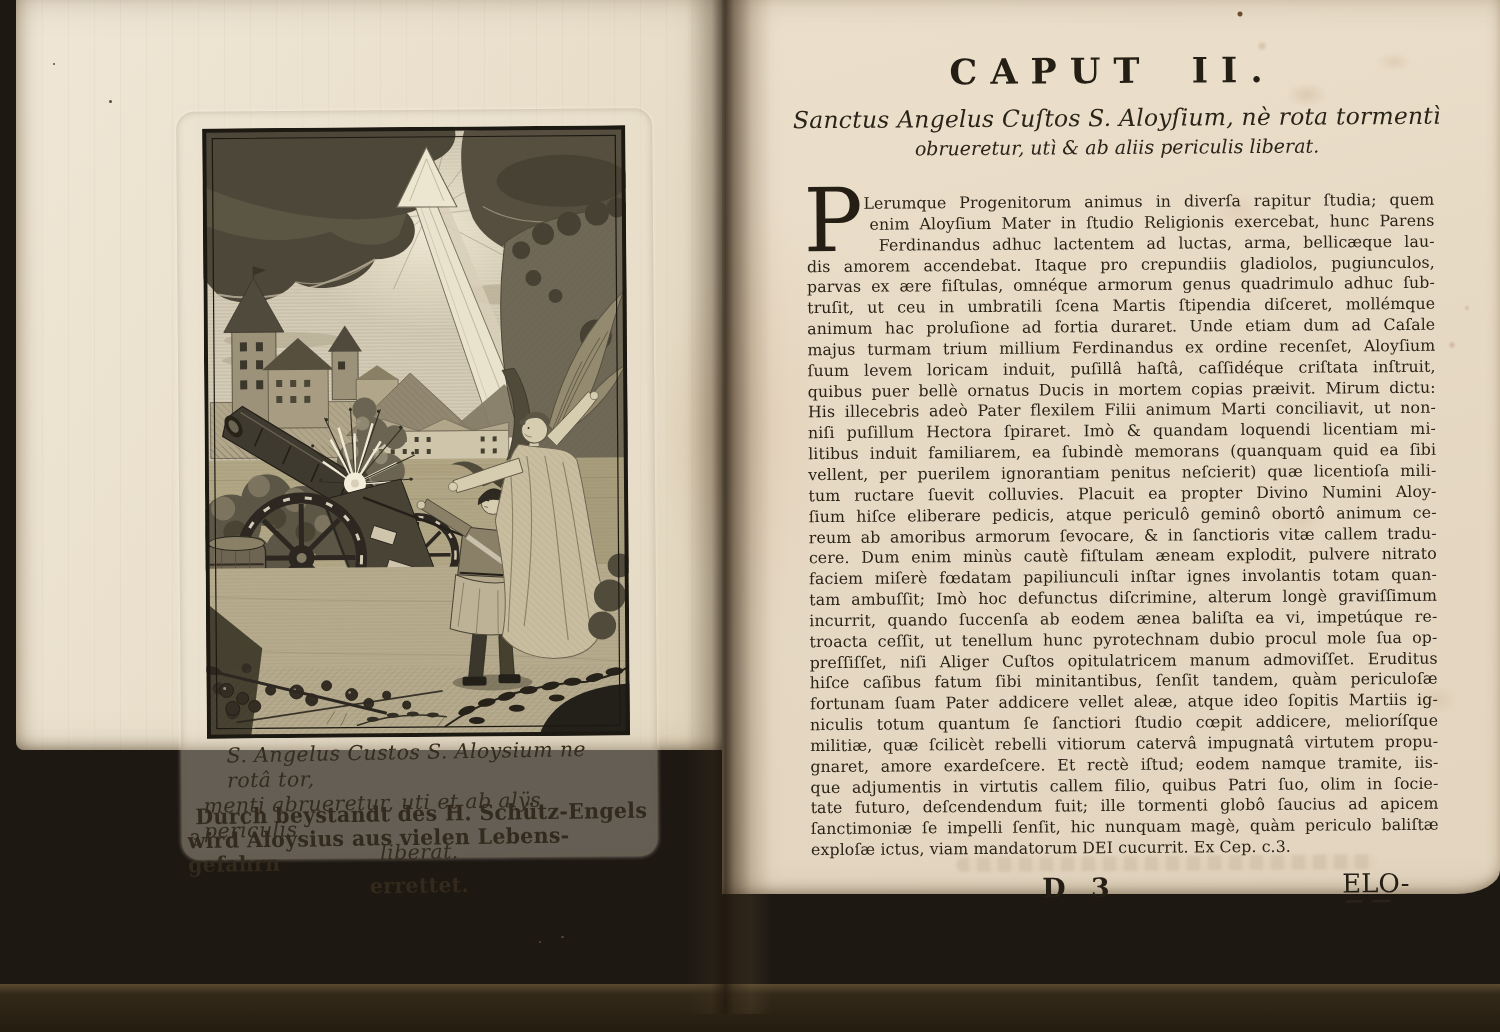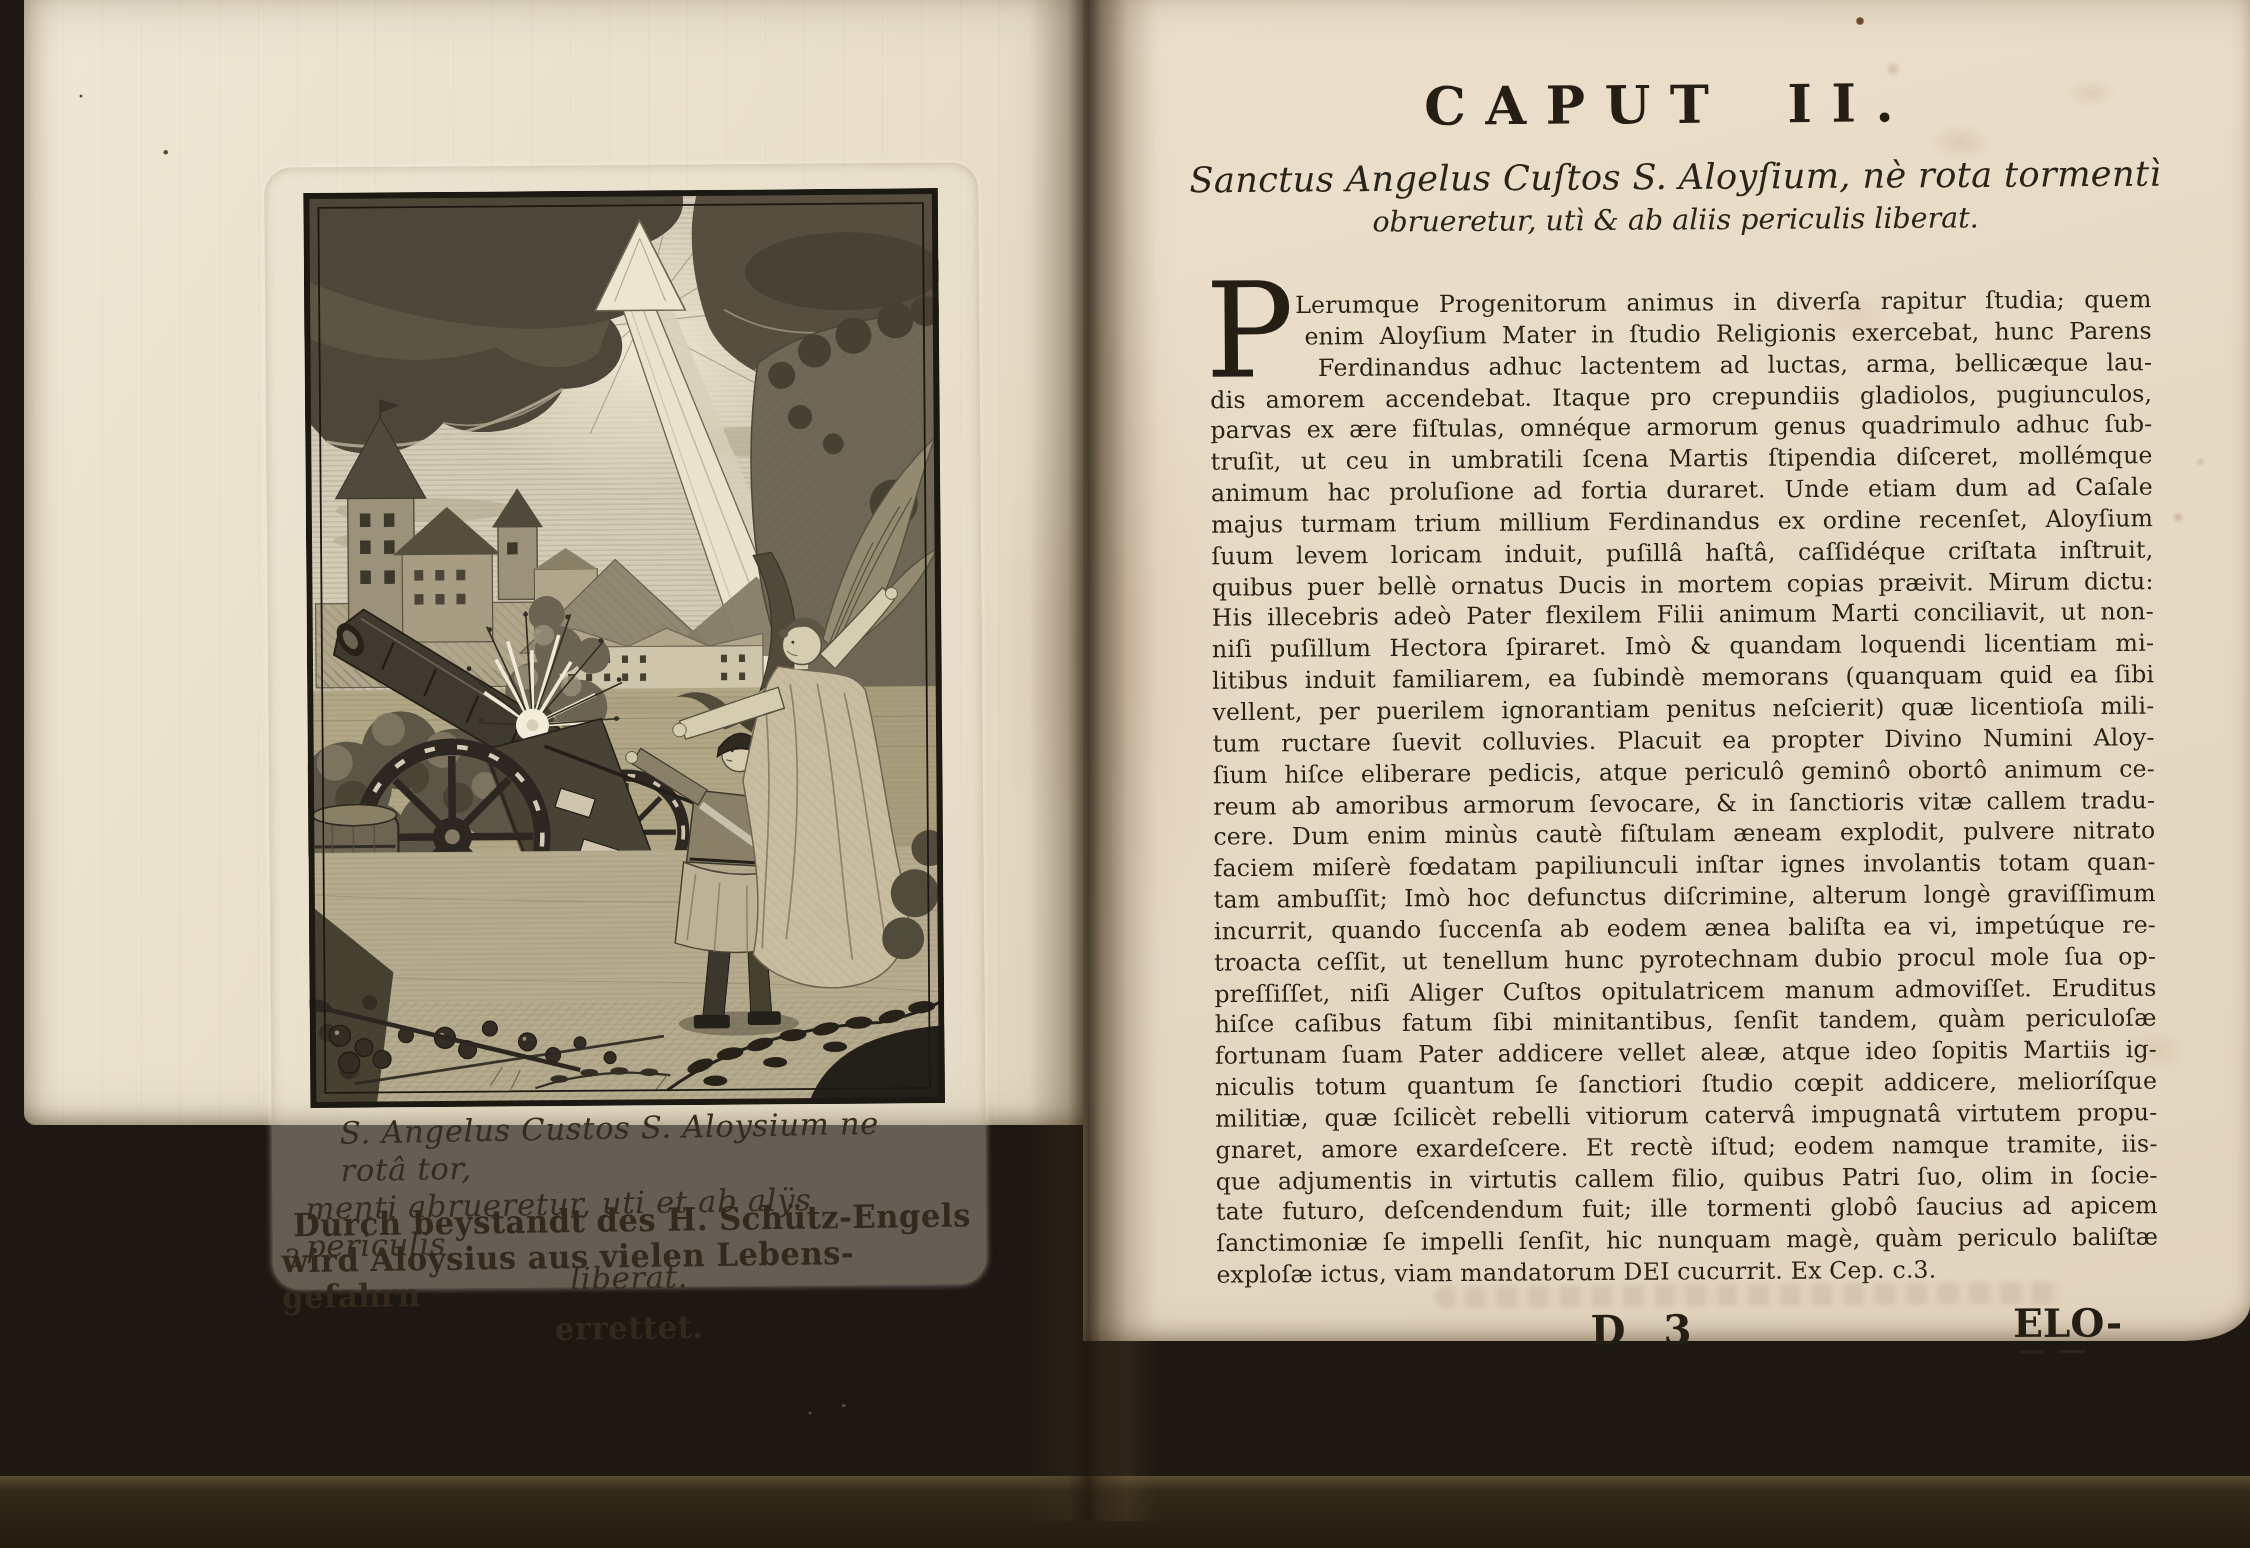--- a/index.html
+++ b/index.html
@@ -68,23 +68,23 @@
   .subtitle2{position:absolute;left:70px;top:136px;width:648px;text-align:center;
              font-style:italic;font-size:19px;color:#2a2318;}
   .bodytext{position:absolute;left:83px;top:192px;width:628px;color:#292216;}
   .dropcap{position:absolute;left:-3px;top:-5px;font-size:88px;line-height:64px;color:#241e14;}
   .bline{font-size:15.8px;line-height:20.85px;text-align:justify;text-align-last:justify;
          -moz-text-align-last:justify;letter-spacing:.1px;}
   .bline:nth-child(1){margin-left:57px;}
   .bline:nth-child(2){margin-left:63px;}
   .bline:nth-child(3){margin-left:72px;}
   .bline:last-child{text-align-last:left;}
-  .signature{position:absolute;left:332px;top:872px;font-size:27px;font-weight:bold;
+  .signature{position:absolute;left:314px;top:872px;font-size:27px;font-weight:bold;
              color:#241e14;letter-spacing:8px;}
-  .catchword{position:absolute;left:614px;top:870px;font-size:26px;font-weight:bold;color:#241e14;}
+  .catchword{position:absolute;left:614px;top:870px;font-size:26px;font-weight:normal;color:#241e14;}
   .catchword::after{content:"";display:block;height:3px;margin-top:1px;margin-left:4px;width:48px;
      background:linear-gradient(#2a241a,#2a241a) 0 50%/16px 2px no-repeat,
                 linear-gradient(#2a241a,#2a241a) 26px 50%/18px 2px no-repeat;
      transform:skewX(-18deg);}
   .ghost{position:absolute;left:228px;top:856px;width:420px;height:15px;border-radius:8px;
          background:repeating-linear-gradient(90deg,rgba(120,90,60,.13) 0 13px,rgba(120,90,60,.03) 13px 21px);
          filter:blur(1.6px);}
 </style>
 </head>
 <body>

